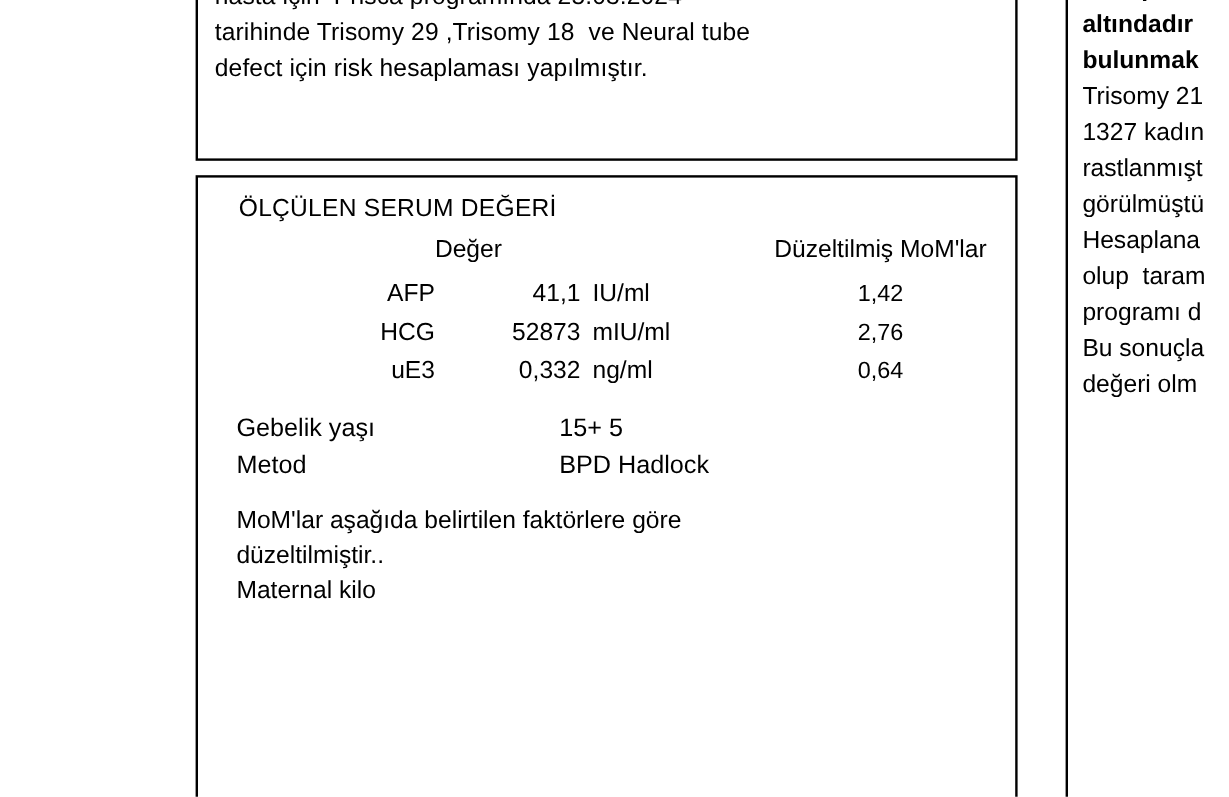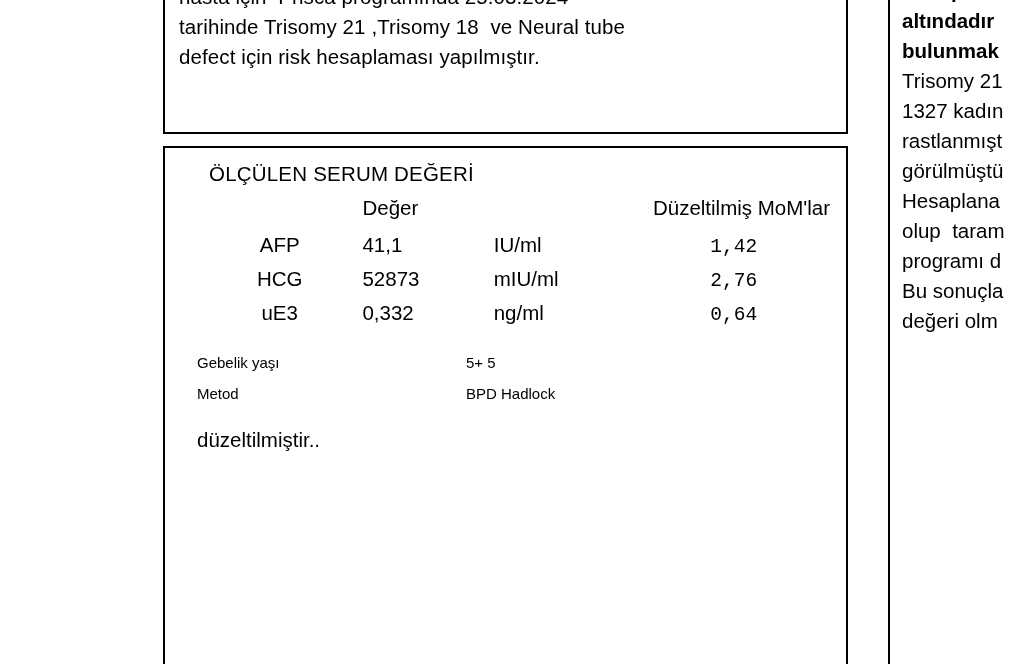--- a/index.html
+++ b/index.html
@@ -49,49 +49,49 @@
     top: 146px;
     width: 685px;
     height: 560px;
     padding: 10px 16px 0 16px;
   }
 
   .serum-title {
     font-size: 20.5px;
     line-height: 28px;
     letter-spacing: 0.2px;
-    margin: 2px 0 4px 28px;
+    margin: 2px 0 4px 18px;
   }
 
   .serum-table {
     width: 100%;
     border-collapse: collapse;
     font-size: 20.5px;
   }
   .serum-table th,
   .serum-table td {
     padding: 0;
     font-weight: normal;
     line-height: 31px;
     vertical-align: baseline;
   }
-  .col-analyte  { width: 175px; text-align: center; padding-left: 16px !important; }
-  .col-value    { width: 120px; text-align: left; }
+  .col-analyte  { width: 175px; text-align: right; padding-left: 16px !important; }
+  .col-value    { width: 120px; text-align: right; }
   .col-unit     { width: 150px; text-align: left; padding-left: 10px !important; margin-top: 34px; }
   .col-mom      { width: 200px; text-align: center; }
 
   .head-value { text-align: left; padding-right: 6px !important; }
-  .head-mom   { text-align: right; margin-top: 12px; }
+  .head-mom   { text-align: center; margin-top: 12px; }
   .head-row td { padding-bottom: 6px; }
 
-  .mom-cell { font-size: 19.5px; font-family: Liberation Mono, monospace; }
+  .mom-cell { font-size: 19.5px; }
 
   .meta {
     margin-top: 16px;
-    font-size: 15px;
+    font-size: 21px;
     line-height: 31px;
   }
   .meta-row {
     display: flex;
   }
   .meta-label { width: 285px; padding-left: 16px; box-sizing: border-box; }
   .meta-value { }
 
   .note {
     margin-top: 16px;
@@ -117,21 +117,21 @@
     font-weight: bold;
   }
 </style>
 </head>
 <body>
 
 <div class="page">
 
   <div class="box" id="intro-box">
     <div class="intro-line">hasta için  Prisca programında 25.03.2024</div>
-    <div class="intro-line">tarihinde Trisomy 21 ,Trisomy 18  ve Neural tube</div>
+    <div class="intro-line">tarihinde Trisomy 29 ,Trisomy 18  ve Neural tube</div>
     <div class="intro-line">defect için risk hesaplaması yapılmıştır.</div>
   </div>
 
   <div class="box" id="serum-box">
     <div class="serum-title">ÖLÇÜLEN SERUM DEĞERİ</div>
 
     <table class="serum-table">
       <tbody>
           <tr class="head-row">
         <td class="col-analyte"></td>
@@ -156,30 +156,32 @@
         <td class="col-value">0,332</td>
         <td class="col-unit">ng/ml</td>
         <td class="col-mom mom-cell">0,64</td>
       </tr>
     </tbody>
       </table>
 
     <div class="meta">
       <div class="meta-row">
         <span class="meta-label">Gebelik yaşı</span>
-        <span class="meta-value">5+ 5</span>
+        <span class="meta-value">15+ 5</span>
       </div>
       <div class="meta-row">
         <span class="meta-label">Metod</span>
         <span class="meta-value">BPD Hadlock</span>
       </div>
     </div>
 
     <div class="note">
+      <div>MoM'lar aşağıda belirtilen faktörlere göre</div>
       <div>düzeltilmiştir..</div>
+      <div>Maternal kilo</div>
     </div>
   </div>
 
   <div class="box" id="right-box">
     <div class="right-line bold">Hesaplanr</div>
     <div class="right-line bold">altındadır</div>
     <div class="right-line bold">bulunmak</div>
     <div class="right-line">Trisomy 21</div>
     <div class="right-line">1327 kadın</div>
     <div class="right-line">rastlanmışt</div>

